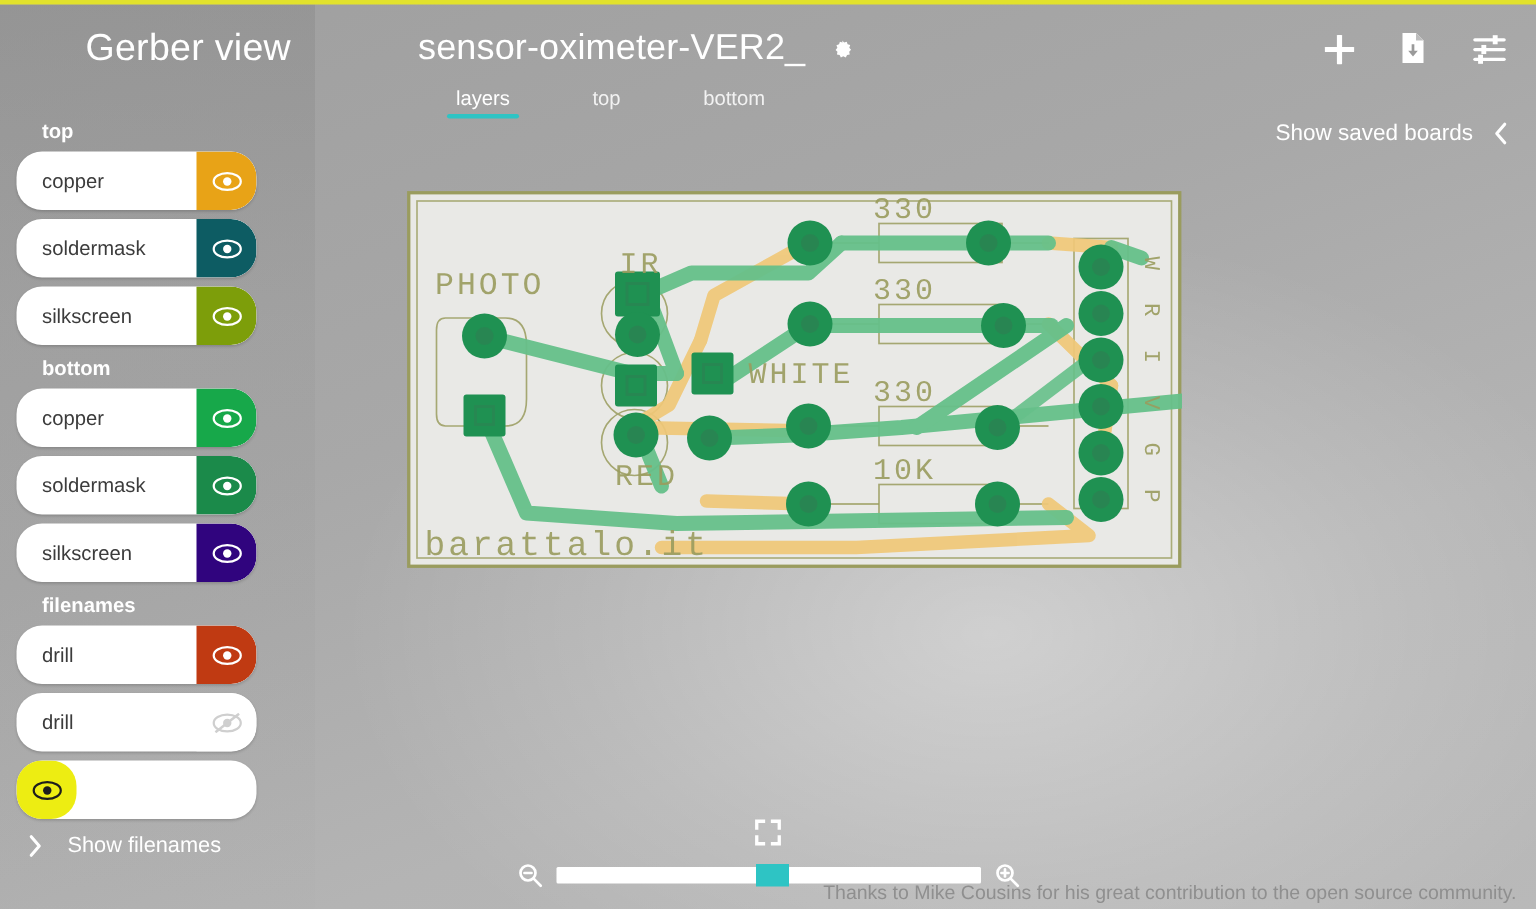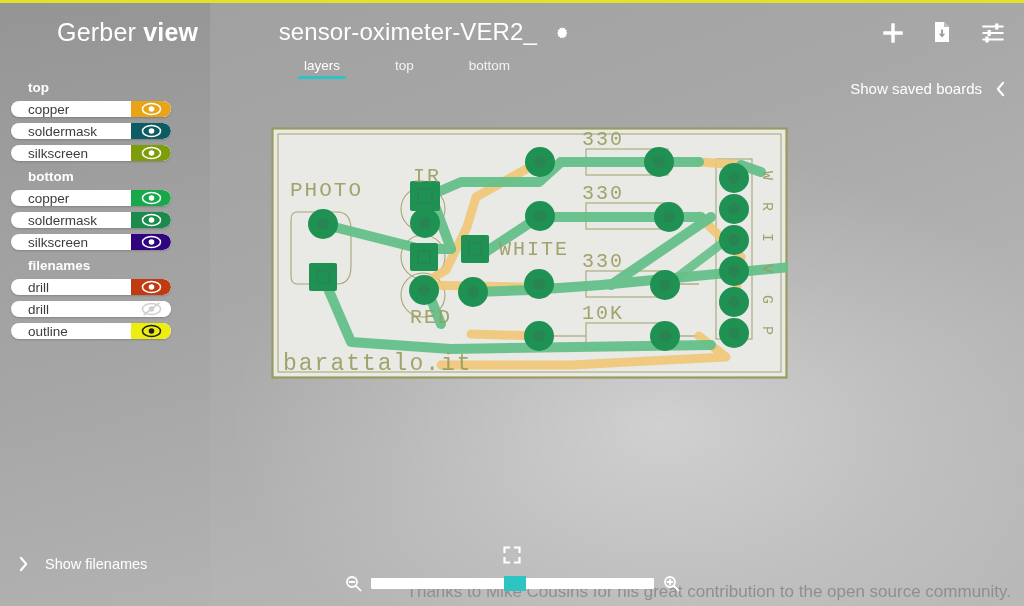--- a/index.html
+++ b/index.html
@@ -32,21 +32,21 @@
     background: linear-gradient(180deg, rgba(125,125,125,0.30) 0%, rgba(140,140,140,0.18) 35%, rgba(160,160,160,0.05) 100%);
     z-index: 1;
   }
 
   
   #app-title {
     position: absolute; top: 18px; left: 57px;
     font-size: 25px; color: #ffffff; font-weight: 400;
     letter-spacing: .2px; z-index: 20; white-space: nowrap;
   }
-  #app-title .bold { font-weight: 700; }
+  #app-title .bold { font-weight: 400; }
 
   #board-title-wrap {
     position: absolute; top: 18px; left: 0; width: 848px;
     text-align: center; z-index: 20; pointer-events: none;
   }
   #board-title {
     display: inline-block; font-size: 24px; color: #ffffff; font-weight: 400;
     vertical-align: middle; letter-spacing: .1px;
   }
   #gear-icon {
@@ -86,21 +86,21 @@
   
   #layer-panel {
     position: absolute; top: 80px; left: 11px; width: 160px; z-index: 20;
   }
   .group-title {
     font-size: 13.5px; font-weight: 700; color: #ffffff;
     margin: 8px 0 6px 17px;
   }
   .group-title.first { margin-top: 0; }
   .pill {
-    display: flex; align-items: stretch; height: 16px;
+    display: flex; align-items: stretch; height: 39px;
     margin-bottom: 6px; border-radius: 17px;
     background: #ffffff; overflow: hidden;
     box-shadow: 0 1px 2px rgba(0,0,0,0.18);
     cursor: pointer;
   }
   .pill-label {
     flex: 1; display: flex; align-items: center;
     padding-left: 17px; font-size: 13.5px; color: #3c3c3c;
   }
   .pill-swatch {
@@ -139,21 +139,21 @@
   #show-filenames {
     position: absolute; left: 18px; top: 556px; z-index: 20;
     display: flex; align-items: center; gap: 16px; cursor: pointer;
   }
   #chev-right { width: 11px; height: 16px; }
   #show-filenames-label { font-size: 14.5px; color: #ffffff; }
 
   
   #footer-credit {
     position: absolute; right: 13px; bottom: 4px; z-index: 15;
-    font-size: 17px; color: #8f8f8f; white-space: nowrap;
+    font-size: 13px; color: #8f8f8f; white-space: nowrap;
   }
 </style>
 </head>
 <body>
 
 <div id="accent-bar"></div>
 <div id="canvas-bg"></div>
 <div id="sidebar-shade"></div>
 
 <div id="app-title">
@@ -285,21 +285,20 @@
     <div class="pill-label">drill</div>
     <div class="pill-swatch" style="background:#ffffff">
       <svg viewBox="0 0 24 16" width="21" height="14" fill="none" stroke="#cfcfcf" stroke-width="1.7">
           <ellipse cx="12" cy="8" rx="10.3" ry="6.4"></ellipse>
           <circle cx="12" cy="8" r="3.2" fill="#cfcfcf" stroke="none"></circle>
           <line x1="3" y1="15" x2="21" y2="1" stroke="#cfcfcf" stroke-width="1.9"></line>
         </svg>
     </div>
   </div>
   <div class="pill">
-    <div class="pill-label">outline</div>
     <div class="pill-swatch" style="background:#eded12">
       <svg viewBox="0 0 24 16" width="21" height="14" fill="none" stroke="#1d1d1d" stroke-width="1.7">
           <ellipse cx="12" cy="8" rx="10.3" ry="6.4"></ellipse>
           <circle cx="12" cy="8" r="3.2" fill="#1d1d1d" stroke="none"></circle>
         </svg>
     </div>
   </div>
 </div>
 
 <div id="board-area">

